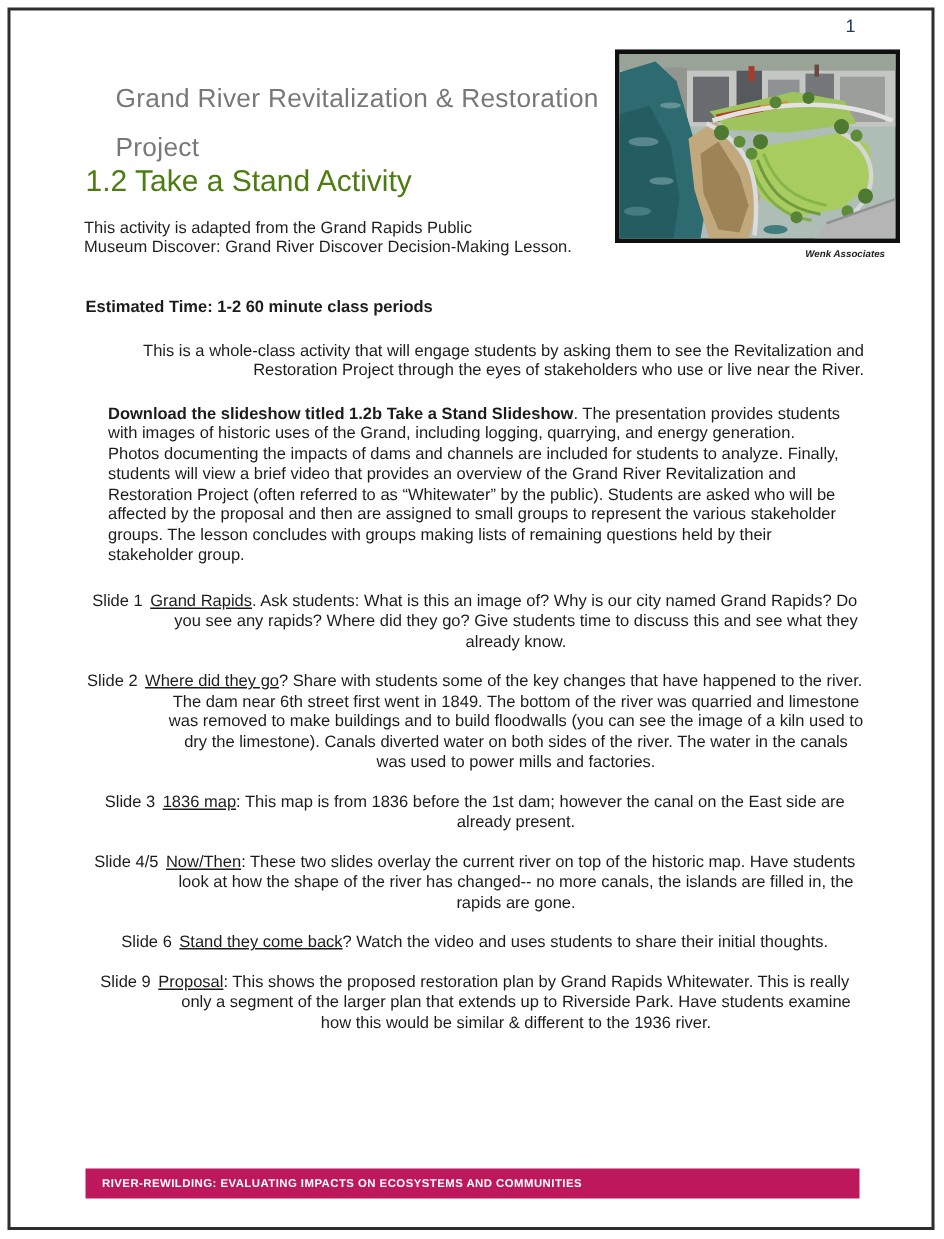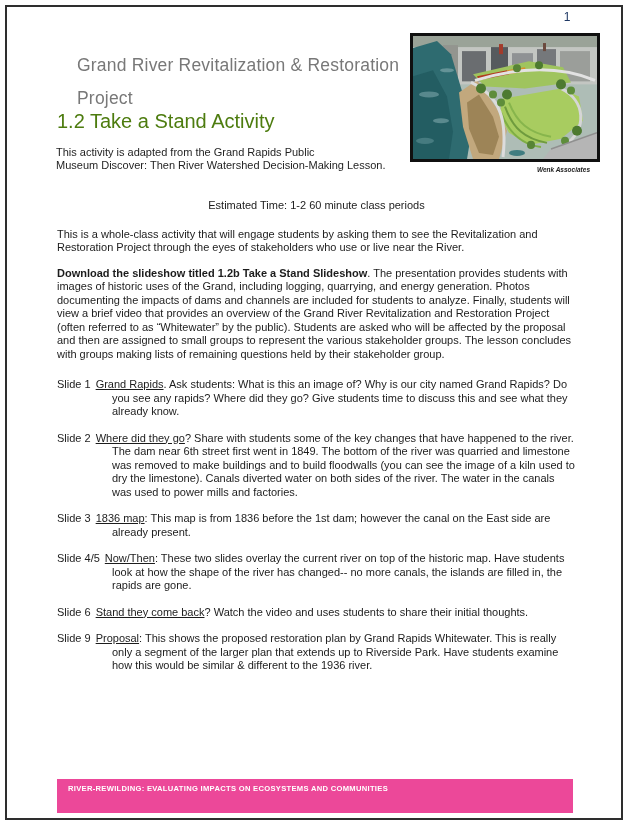--- a/index.html
+++ b/index.html
@@ -9,49 +9,49 @@
   }
   .frame{position:absolute;left:5px;top:5px;right:6px;bottom:6px;border:2px solid #2e2e2e;pointer-events:none;}
   .pageno{position:absolute;left:552px;top:10px;width:30px;text-align:center;font-size:12px;color:#1f3864;}
   .doc-title{position:absolute;left:57px;top:49px;width:370px;font-size:17.5px;line-height:33px;color:#787878;letter-spacing:.2px;margin-left:20px;}
   .doc-h1{position:absolute;left:57px;top:110px;width:400px;font-size:20px;color:#4d7c0f;}
   .doc-note{position:absolute;left:40px;top:146px;width:420px;font-size:11px;line-height:13px;color:#1f1f1f;margin-left:16px;}
   .figure{position:absolute;left:410px;top:33px;width:190px;height:129px;border:3px solid #101010;box-sizing:border-box;background:#aebdb6;}
   .figure svg{display:block;width:100%;height:100%;}
   .figcaption{position:absolute;left:410px;top:166px;width:180px;text-align:right;font-size:6.5px;font-style:italic;font-weight:600;color:#222;}
   .main{position:absolute;left:57px;top:199px;width:519px;font-size:11px;line-height:13.5px;}
-  .main p{margin:0;}
-  .p-esttime{font-weight:normal;margin:0 0 15px 0 !important;text-align:center;}
-  .p-intro{margin:0 0 12px 0 !important;}
+  .main p{margin:15px;}
+  .p-esttime{font-weight:bold;margin:0 0 15px 0 !important;}
+  .p-intro{margin:0 0 12px 0 !important;text-align:right;}
   .bold{font-weight:bold;}
   .script-head{font-weight:bold;margin:42px 0 0 0 !important;}
-  .slides{margin-top:17px;}
+  .slides{margin-top:17px;text-align:center;}
   .slide{padding-left:55px;text-indent:-55px;margin-bottom:13px;}
   .slide:last-child{margin-bottom:0;}
   .slide-label{margin-right:5px;}
   .u{text-decoration:underline;}
   .footer-bar{
-    position:absolute;left:57px;top:779px;width:516px;height:34px;background:#ec4899;
+    position:absolute;left:57px;top:779px;width:516px;height:20px;background:#be185d;
     color:#fff;font-weight:bold;font-size:7.6px;line-height:20px;letter-spacing:.3px;
     padding-left:11px;box-sizing:border-box;
   }
 </style>
 </head>
 <body>
 
 <div class="page">
   <div class="frame"></div>
 
   <div class="pageno">1</div>
 
   <div class="doc-title">Grand River Revitalization &amp; Restoration Project</div>
   <div class="doc-h1">1.2 Take a Stand Activity</div>
   <div class="doc-note">
     <div>This activity is adapted from the Grand Rapids Public</div>
-    <div>Museum Discover: Then River Watershed Decision-Making Lesson.</div>
+    <div>Museum Discover: Grand River Discover Decision-Making Lesson.</div>
   </div>
 
   <div class="figure">
     <svg viewBox="0 0 184 122" preserveAspectRatio="none">
 
       <rect x="0" y="0" width="184" height="48" fill="#c3c6c2"></rect>
       <rect x="0" y="0" width="184" height="11" fill="#9aa398"></rect>
       <rect x="6" y="13" width="20" height="32" fill="#7d7f82"></rect>
       <rect x="30" y="9" width="15" height="36" fill="#93958f"></rect>
       <rect x="49" y="15" width="24" height="30" fill="#6a6d70"></rect>

